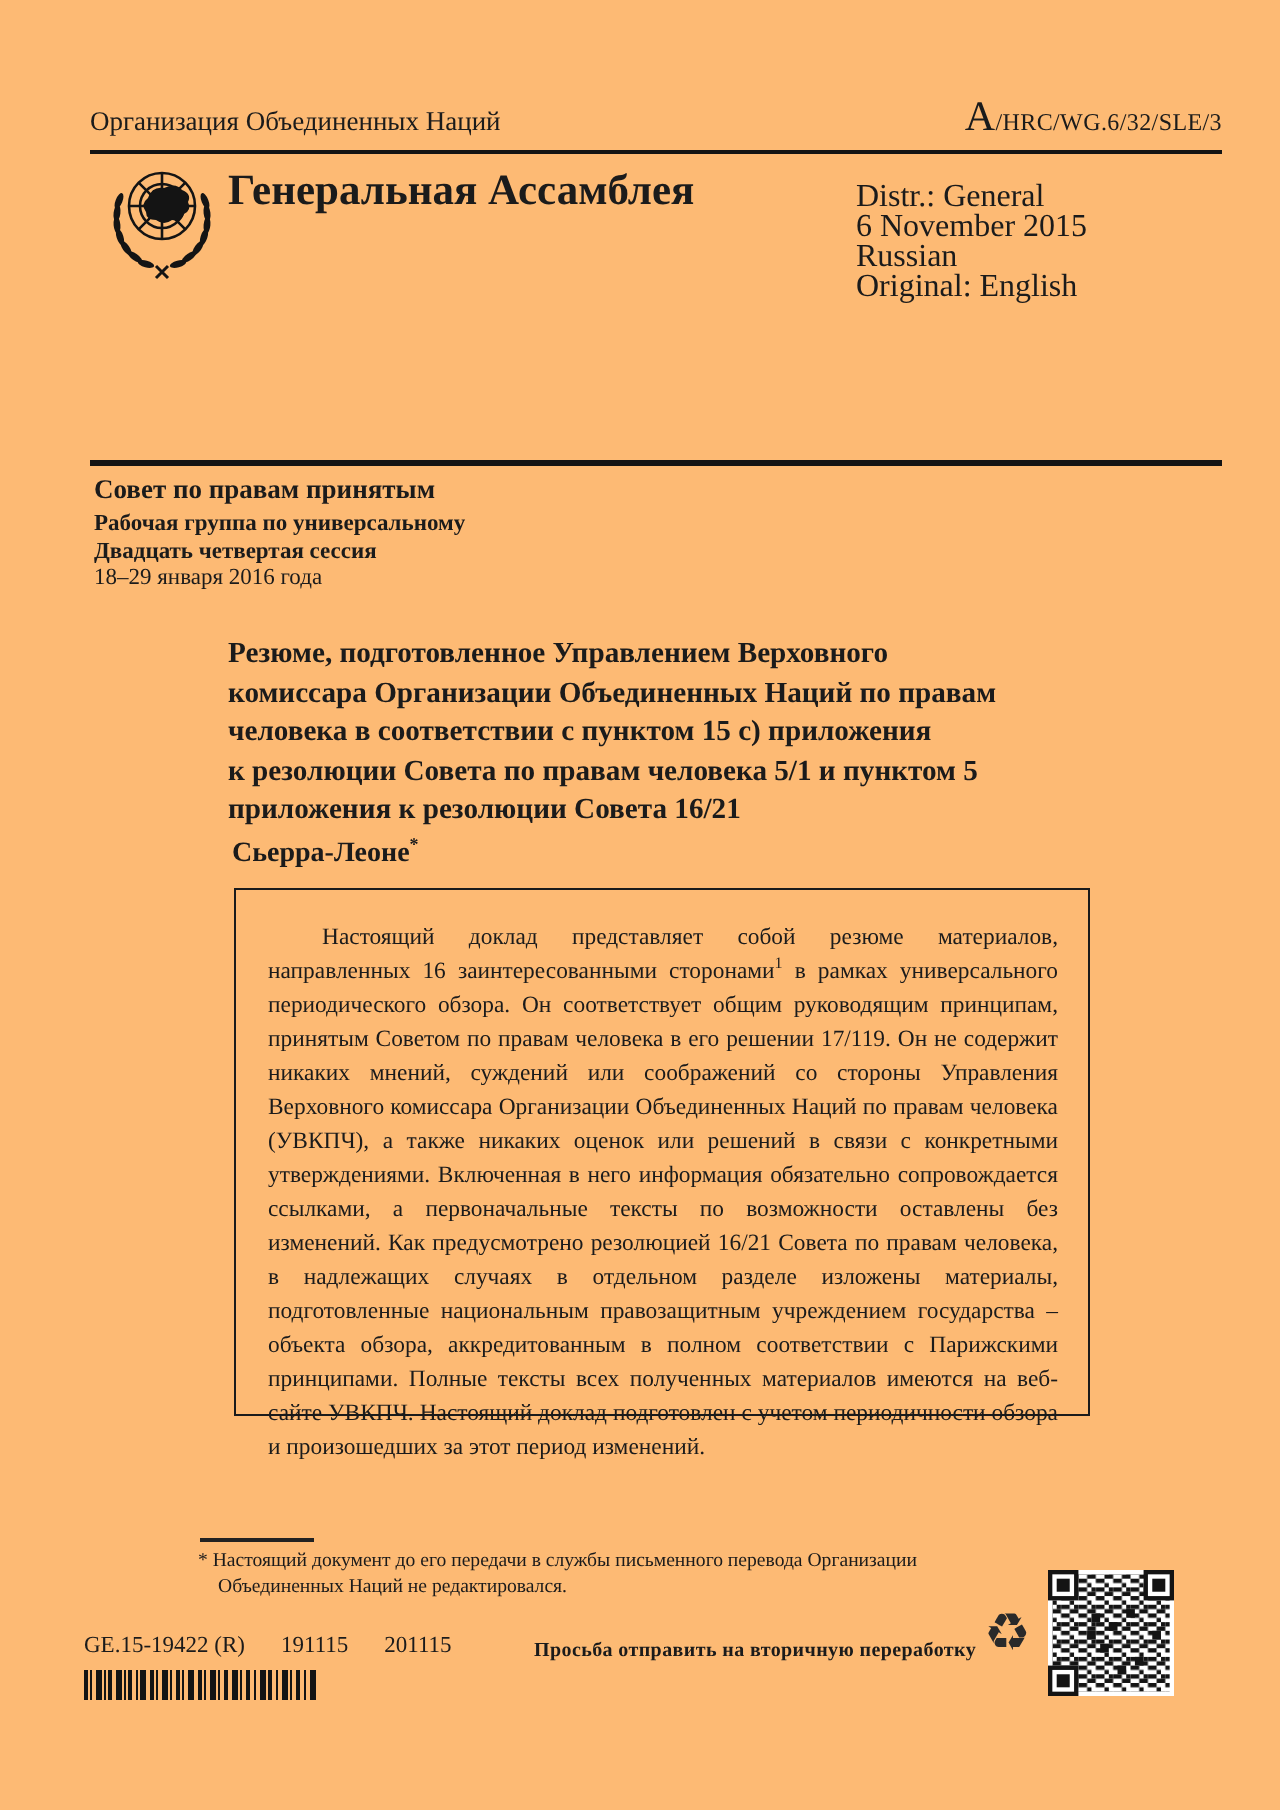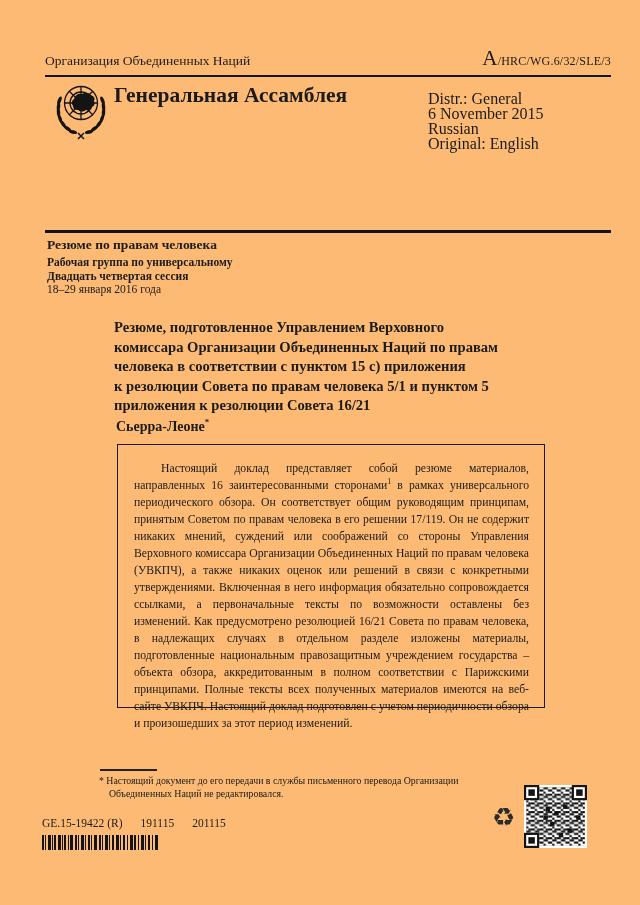--- a/index.html
+++ b/index.html
@@ -100,21 +100,21 @@
   <h1 class="abs assembly-title">Генеральная Ассамблея</h1>
   <div class="abs distr">
     <div>Distr.: General</div>
     <div>6 November 2015</div>
     <div>Russian</div>
     <div>Original: English</div>
   </div>
   <div class="abs rule rule-thick"></div>
 
   <div class="abs session">
-    <div class="council">Резюме по правам человека</div>
+    <div class="council">Совет по правам принятым</div>
     <div class="wg">Рабочая группа по универсальному</div>
     <div class="num">Двадцать четвертая сессия</div>
     <div class="dates">18–29 января 2016 года</div>
   </div>
 
   <div class="abs main-title">
     <div>Резюме, подготовленное Управлением Верховного</div>
     <div>комиссара Организации Объединенных Наций по правам</div>
     <div>человека в соответствии с пунктом 15 c) приложения</div>
     <div>к резолюции Совета по правам человека 5/1 и пунктом 5</div>
@@ -163,20 +163,21 @@
       <rect x="92" width="2" height="15"></rect>
         <rect x="96" width="1" height="15"></rect>
         <rect x="99" width="3" height="15"></rect>
       <rect x="103" width="1" height="15"></rect>
         <rect x="106" width="2" height="15"></rect>
         <rect x="110" width="1" height="15"></rect>
       <rect x="113" width="3" height="15"></rect>
     </svg>
   </span>
 
+  <span class="abs recycle-label">Просьба отправить на вторичную переработку</span>
   <span class="abs recycle-icon">♻</span>
 
   <span class="abs qr">
     <svg width="65" height="63" viewBox="0 0 29 29" aria-hidden="true">
       <defs>
         <pattern id="qrp" width="4" height="4" patternUnits="userSpaceOnUse">
           <rect width="4" height="4" fill="#fff"></rect>
           <rect x="0" y="0" width="1" height="1" fill="#141414"></rect>
           <rect x="2" y="0" width="1" height="1" fill="#141414"></rect>
           <rect x="1" y="1" width="2" height="1" fill="#141414"></rect>

